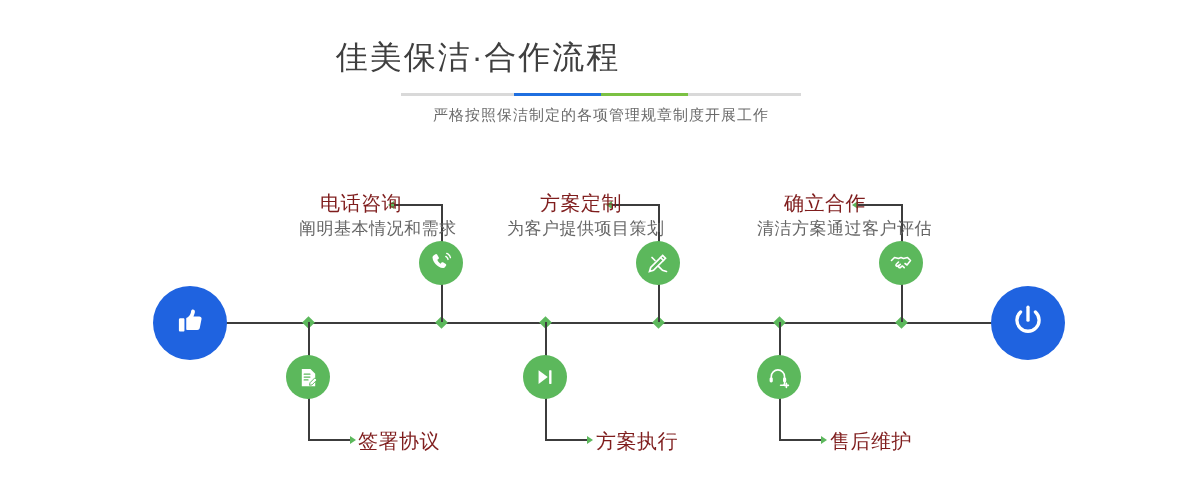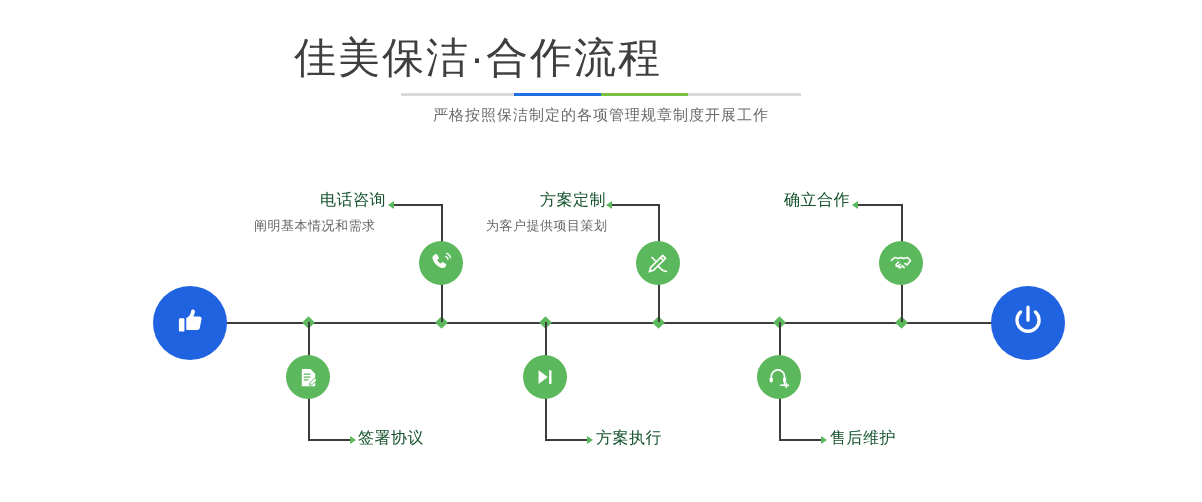--- a/index.html
+++ b/index.html
@@ -15,25 +15,25 @@
   }
   #canvas {
     position: relative;
     width: 1202px;
     height: 502px;
   }
 
   
   .title {
     position: absolute;
-    top: 30px;
+    top: 36px;
     left: 0;
     width: 956px;
     text-align: center;
-    font-size: 42px;
+    font-size: 32px;
     letter-spacing: 2px;
     color: #3f3f3f;
     font-family: "Liberation Sans", sans-serif;
     font-weight: normal;
   }
   .divider {
     position: absolute;
     top: 93px;
     left: 401px;
     width: 400px;
@@ -104,31 +104,32 @@
     border-radius: 50%;
     background: #5cb85c;
     display: flex;
     align-items: center;
     justify-content: center;
   }
   .icon-circle svg { display: block; }
 
   .step-label {
     position: absolute;
-    font-size: 16px;
-    color: #14532d;
+    font-size: 20px;
+    color: #7f1d1d;
     white-space: nowrap;
     letter-spacing: 0.5px;
   }
   .step-desc {
     position: absolute;
-    font-size: 13px;
+    font-size: 17px;
     color: #666666;
     white-space: nowrap;
     letter-spacing: 0.5px;
+    margin-left: 45px;
   }
   .arrow-head {
     position: absolute;
     width: 0;
     height: 0;
   }
   .arrow-left {
     border-top: 4px solid transparent;
     border-bottom: 4px solid transparent;
     border-right: 6px solid #5cb85c;
@@ -218,21 +219,21 @@
     <span>
       <svg width="24" height="24" viewBox="0 0 24 24" fill="none" stroke="#ffffff" stroke-width="1.7" stroke-linecap="round">
         <path d="M3.5 20.5l4-1.2 12-12-2.8-2.8-12 12z"></path>
         <path d="M14.5 6.5l3 3"></path>
         <path d="M20.5 20.5l-4-1.2-4-4"></path>
         <path d="M9 9.5l-3-3"></path>
       </svg>
     </span>
   </div>
   <div class="step-label" style="left:540px; top:190px;">方案定制</div>
-  <div class="step-desc" style="left:486px; top:217px;">为客户提供项目策划</div>
+  <div class="step-desc" style="left:462px; top:217px;">为客户提供项目策划</div>
 
   <div class="connector" style="left:545px; top:322px; width:1.5px; height:118px;"></div>
   <div class="connector" style="left:545px; top:439px; width:42px; height:1.5px;"></div>
   <div class="arrow-head arrow-right" style="left:587px; top:436px;"></div>
   <div class="icon-circle" style="left:523px; top:355px;">
     <span>
       <svg width="22" height="22" viewBox="0 0 24 24" fill="#ffffff">
         <path d="M5 4.5l10 7.5-10 7.5z"></path>
         <rect x="16.5" y="4.5" width="2.6" height="15" rx="0.6"></rect>
       </svg>
@@ -247,20 +248,21 @@
     <span>
       <svg width="24" height="24" viewBox="0 0 24 24" fill="none" stroke="#ffffff" stroke-width="1.6" stroke-linecap="round" stroke-linejoin="round">
         <path d="M2.5 9.5l3-3 4 1 2.5-1 2.5 1 4-1 3 3-3.5 4.5-2-1.5"></path>
         <path d="M9.5 11l-2.2 2.2a1.2 1.2 0 0 0 1.7 1.7l.6-.6"></path>
         <path d="M11.3 13.3l-1.4 1.4a1.2 1.2 0 0 0 1.7 1.7l1.4-1.4"></path>
         <path d="M13.6 15.2l1.6 1.5"></path>
       </svg>
     </span>
   </div>
   <div class="step-label" style="left:784px; top:190px;">确立合作</div>
+  <div class="step-desc" style="left:712px; top:217px;">清洁方案通过客户评估</div>
 
   <div class="connector" style="left:779px; top:322px; width:1.5px; height:118px;"></div>
   <div class="connector" style="left:779px; top:439px; width:42px; height:1.5px;"></div>
   <div class="arrow-head arrow-right" style="left:821px; top:436px;"></div>
   <div class="icon-circle" style="left:757px; top:355px;">
     <span>
       <svg width="24" height="24" viewBox="0 0 24 24" fill="none" stroke="#ffffff" stroke-width="1.6" stroke-linecap="round">
         <path d="M4.3 13.5v-2a6.6 6.6 0 0 1 13.2 0v2"></path>
         <rect x="2.6" y="12.4" width="3.2" height="5" rx="1.4" fill="#ffffff" stroke="none"></rect>
         <rect x="16" y="12.4" width="3.2" height="5" rx="1.4" fill="#ffffff" stroke="none"></rect>

